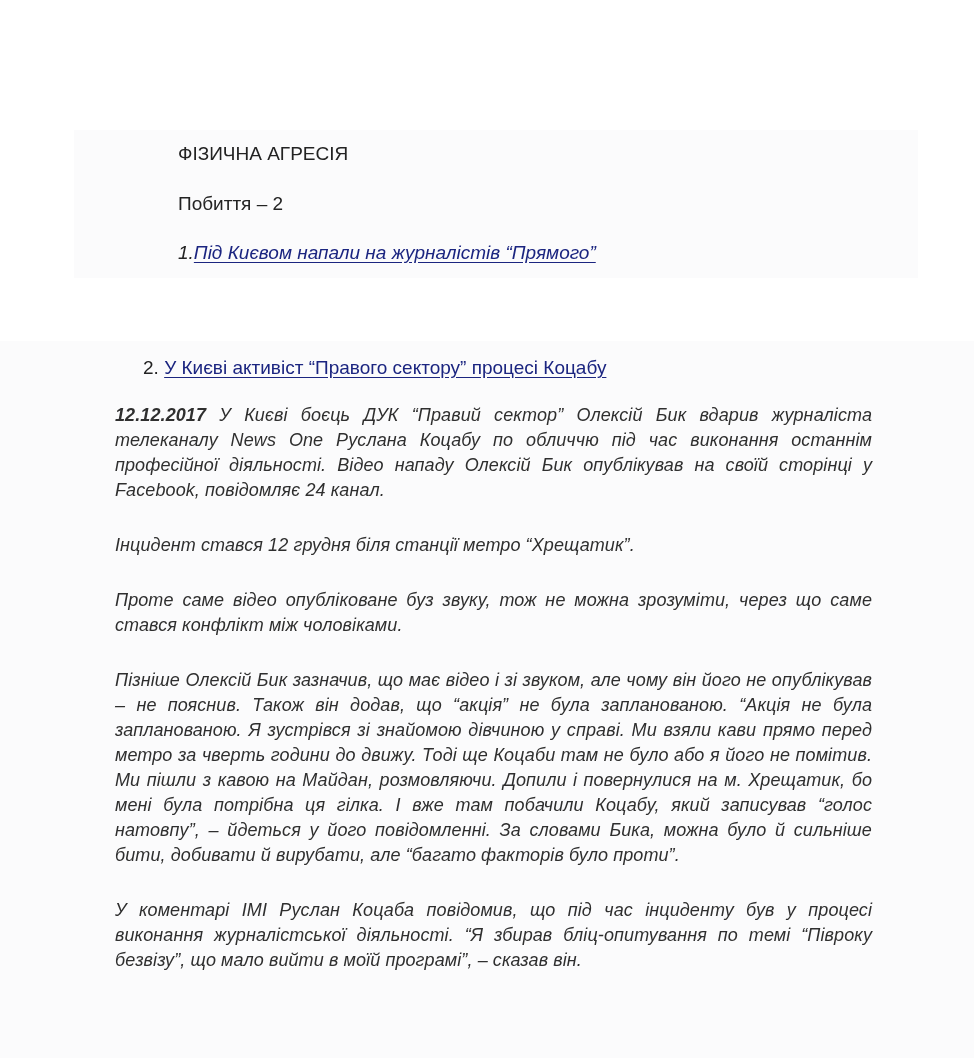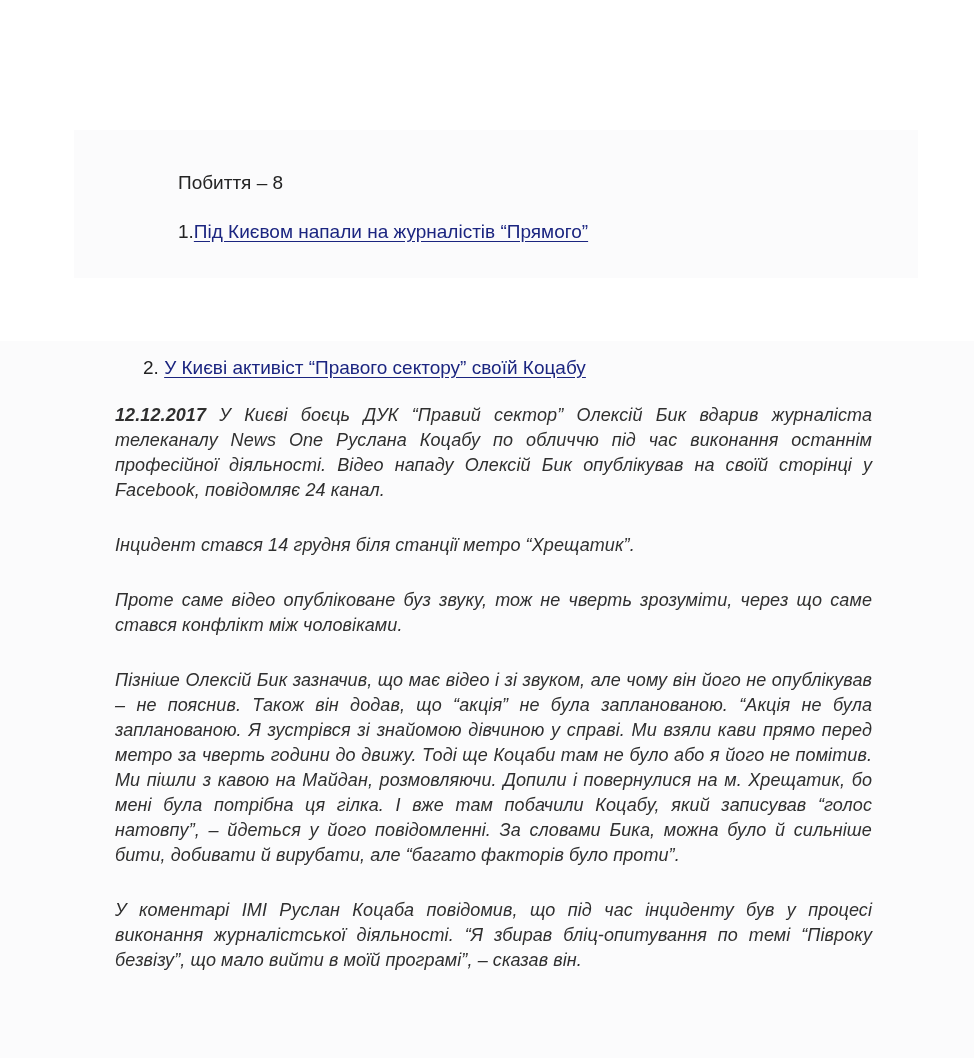--- a/index.html
+++ b/index.html
@@ -27,21 +27,21 @@
     box-sizing: border-box;
     padding: 13px 20px 0 104px;
   }
   .summary-line {
     font-size: 19px;
     line-height: 21px;
     color: #232323;
     white-space: nowrap;
   }
   .summary-subtitle { margin-top: 29px; }
-  .summary-item     { margin-top: 28px; }
+  .summary-item     { margin-top: 28px; font-style: italic; }
 
   a.doc-link {
     color: var(--link_color, #1b2580);
     text-decoration: underline;
     text-underline-offset: 3px;
     cursor: pointer;
   }
 
   
   .article-section {
@@ -72,29 +72,30 @@
     color: var(--text_color, #2f2f2f);
     font-style: italic;
   }
   .para + .para { margin-top: 30px; }
   .bold { font-weight: bold; }
 </style>
 </head>
 <body style="background: rgb(255, 255, 255);">
 
 <div class="summary-box">
-  <div class="summary-line summary-subtitle">Побиття – 8</div>
+  <div class="summary-line">ФІЗИЧНА АГРЕСІЯ</div>
+  <div class="summary-line summary-subtitle">Побиття – 2</div>
   <div class="summary-line summary-item"><span>1.</span><a class="doc-link">Під Києвом напали на журналістів “Прямого”</a></div>
 </div>
 
 <div class="article-section">
   <div class="article-heading">
     <span>2.</span>
-    <a class="doc-link">У Києві активіст “Правого сектору” своїй Коцабу</a>
+    <a class="doc-link">У Києві активіст “Правого сектору” процесі Коцабу</a>
   </div>
 
   <p class="para"><span class="bold">12.12.2017</span> <span>У Києві боєць ДУК “Правий сектор” Олексій Бик вдарив журналіста телеканалу News One Руслана Коцабу по обличчю під час виконання останнім професійної діяльності. Відео нападу Олексій Бик опублікував на своїй сторінці у Facebook, повідомляє 24 канал.</span></p>
 
-  <p class="para">Інцидент стався 14 грудня біля станції метро “Хрещатик”.</p>
-  <p class="para">Проте саме відео опубліковане буз звуку, тож не чверть зрозуміти, через що саме стався конфлікт між чоловіками.</p>
+  <p class="para">Інцидент стався 12 грудня біля станції метро “Хрещатик”.</p>
+  <p class="para">Проте саме відео опубліковане буз звуку, тож не можна зрозуміти, через що саме стався конфлікт між чоловіками.</p>
   <p class="para">Пізніше Олексій Бик зазначив, що має відео і зі звуком, але чому він його не опублікував – не пояснив. Також він додав, що “акція” не була запланованою. “Акція не була запланованою. Я зустрівся зі знайомою дівчиною у справі. Ми взяли кави прямо перед метро за чверть години до движу. Тоді ще Коцаби там не було або я його не помітив. Ми пішли з кавою на Майдан, розмовляючи. Допили і повернулися на м. Хрещатик, бо мені була потрібна ця гілка. І вже там побачили Коцабу, який записував “голос натовпу”, – йдеться у його повідомленні. За словами Бика, можна було й сильніше бити, добивати й вирубати, але “багато факторів було проти”.</p>
   <p class="para">У коментарі ІМІ Руслан Коцаба повідомив, що під час інциденту був у процесі виконання журналістської діяльності. “Я збирав бліц-опитування по темі “Півроку безвізу”, що мало вийти в моїй програмі”, – сказав він.</p>
 </div>
 
 </body></html>

